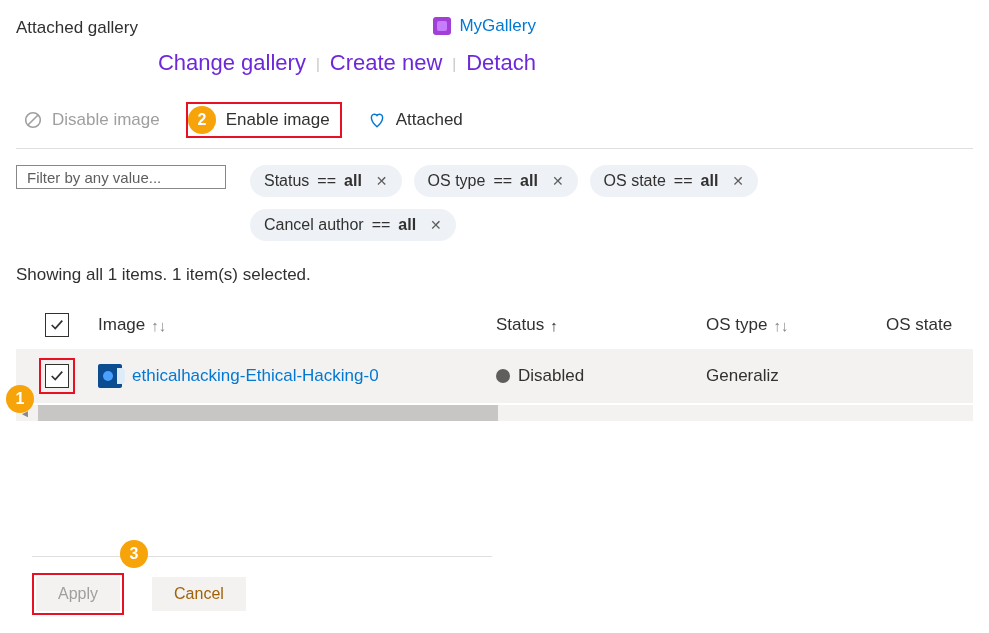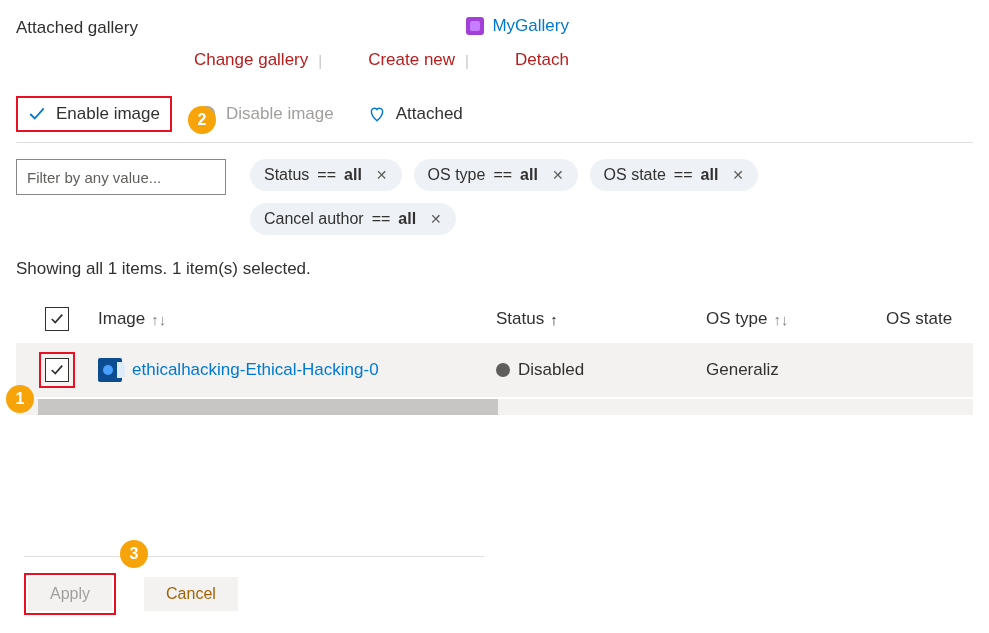--- a/index.html
+++ b/index.html
@@ -59,25 +59,24 @@
     color: #0078d4;
     font-size: 17px;
     cursor: pointer;
   }
   .gallery-actions {
     display: flex;
     align-items: center;
     gap: 10px;
   }
   .gallery-actions a {
-    color: #b91c1c;
-    font-size: 17px;
+    color: #6d28d9;
+    font-size: 22px;
     text-decoration: none;
     cursor: pointer;
-    margin-left: 36px;
   }
   .gallery-actions .sep {
     color: #c8c6c4;
   }
 
   .callout {
     position: absolute;
     width: 28px;
     height: 28px;
     border-radius: 50%;
@@ -123,21 +122,21 @@
 
   .filter-row {
     display: flex;
     align-items: flex-start;
     gap: 12px;
     padding-top: 16px;
     flex-wrap: wrap;
   }
   .filter-input {
     width: 210px;
-    height: 36px;
+    height: 24px;
     border: 1px solid #8a8886;
     padding: 0 10px;
     font-size: 15px;
     color: #605e5c;
     outline: none;
     margin-right: 12px;
   }
   .filter-input::placeholder {
     color: #605e5c;
   }
@@ -284,21 +283,21 @@
     width: 14px;
     height: 14px;
     border-radius: 50%;
     background: #605e5c;
   }
   .cell-ostype { width: 180px; font-size: 17px; }
   .cell-osstate { width: 110px; font-size: 17px; }
 
   .bottom-bar {
     position: absolute;
-    left: 24px;
+    left: 32px;
     bottom: 18px;
     display: flex;
     align-items: center;
     gap: 28px;
     border-top: 1px solid #e1dfdd;
     padding-top: 16px;
     width: 460px;
   }
   .btn {
     padding: 8px 22px;
@@ -368,37 +367,37 @@
       <a>Detach</a>
     </div>
   </div>
 </div>
 
 <div class="callout" style="top:106px;left:188px;">2</div>
 <div class="callout" style="top:385px;left:6px;">1</div>
 <div class="callout" style="top:540px;left:120px;">3</div>
 
 <div class="toolbar">
-  <div class="toolbar-btn redbox-enable">
-    <span class="icon">
-      <svg viewBox="0 0 16 16" width="18" height="18">
-          <path d="M2 8 L6 12 L14 3" stroke="#0078d4" stroke-width="1.6" fill="none"></path>
-        </svg>
-    </span>
-    <span>Enable image</span>
-  </div>
-
   <div class="toolbar-btn disabled">
     <span class="icon">
       <svg viewBox="0 0 16 16" width="18" height="18">
           <circle cx="8" cy="8" r="6.5" stroke="#a19f9d" stroke-width="1.4" fill="none"></circle>
           <line x1="3.5" y1="12.5" x2="12.5" y2="3.5" stroke="#a19f9d" stroke-width="1.4"></line>
         </svg>
     </span>
     <span>Disable image</span>
+  </div>
+
+  <div class="toolbar-btn redbox-enable">
+    <span class="icon">
+      <svg viewBox="0 0 16 16" width="18" height="18">
+          <path d="M2 8 L6 12 L14 3" stroke="#0078d4" stroke-width="1.6" fill="none"></path>
+        </svg>
+    </span>
+    <span>Enable image</span>
   </div>
 
   <div class="toolbar-btn">
     <span class="icon">
       <svg viewBox="0 0 16 16" width="18" height="18">
           <path d="M8 14 C 2 9 2 4 5 3 C 6.7 2.4 8 4 8 4 C 8 4 9.3 2.4 11 3 C 14 4 14 9 8 14 Z" stroke="#0078d4" stroke-width="1.3" fill="none"></path>
         </svg>
     </span>
     <span>Attached</span>
   </div>

